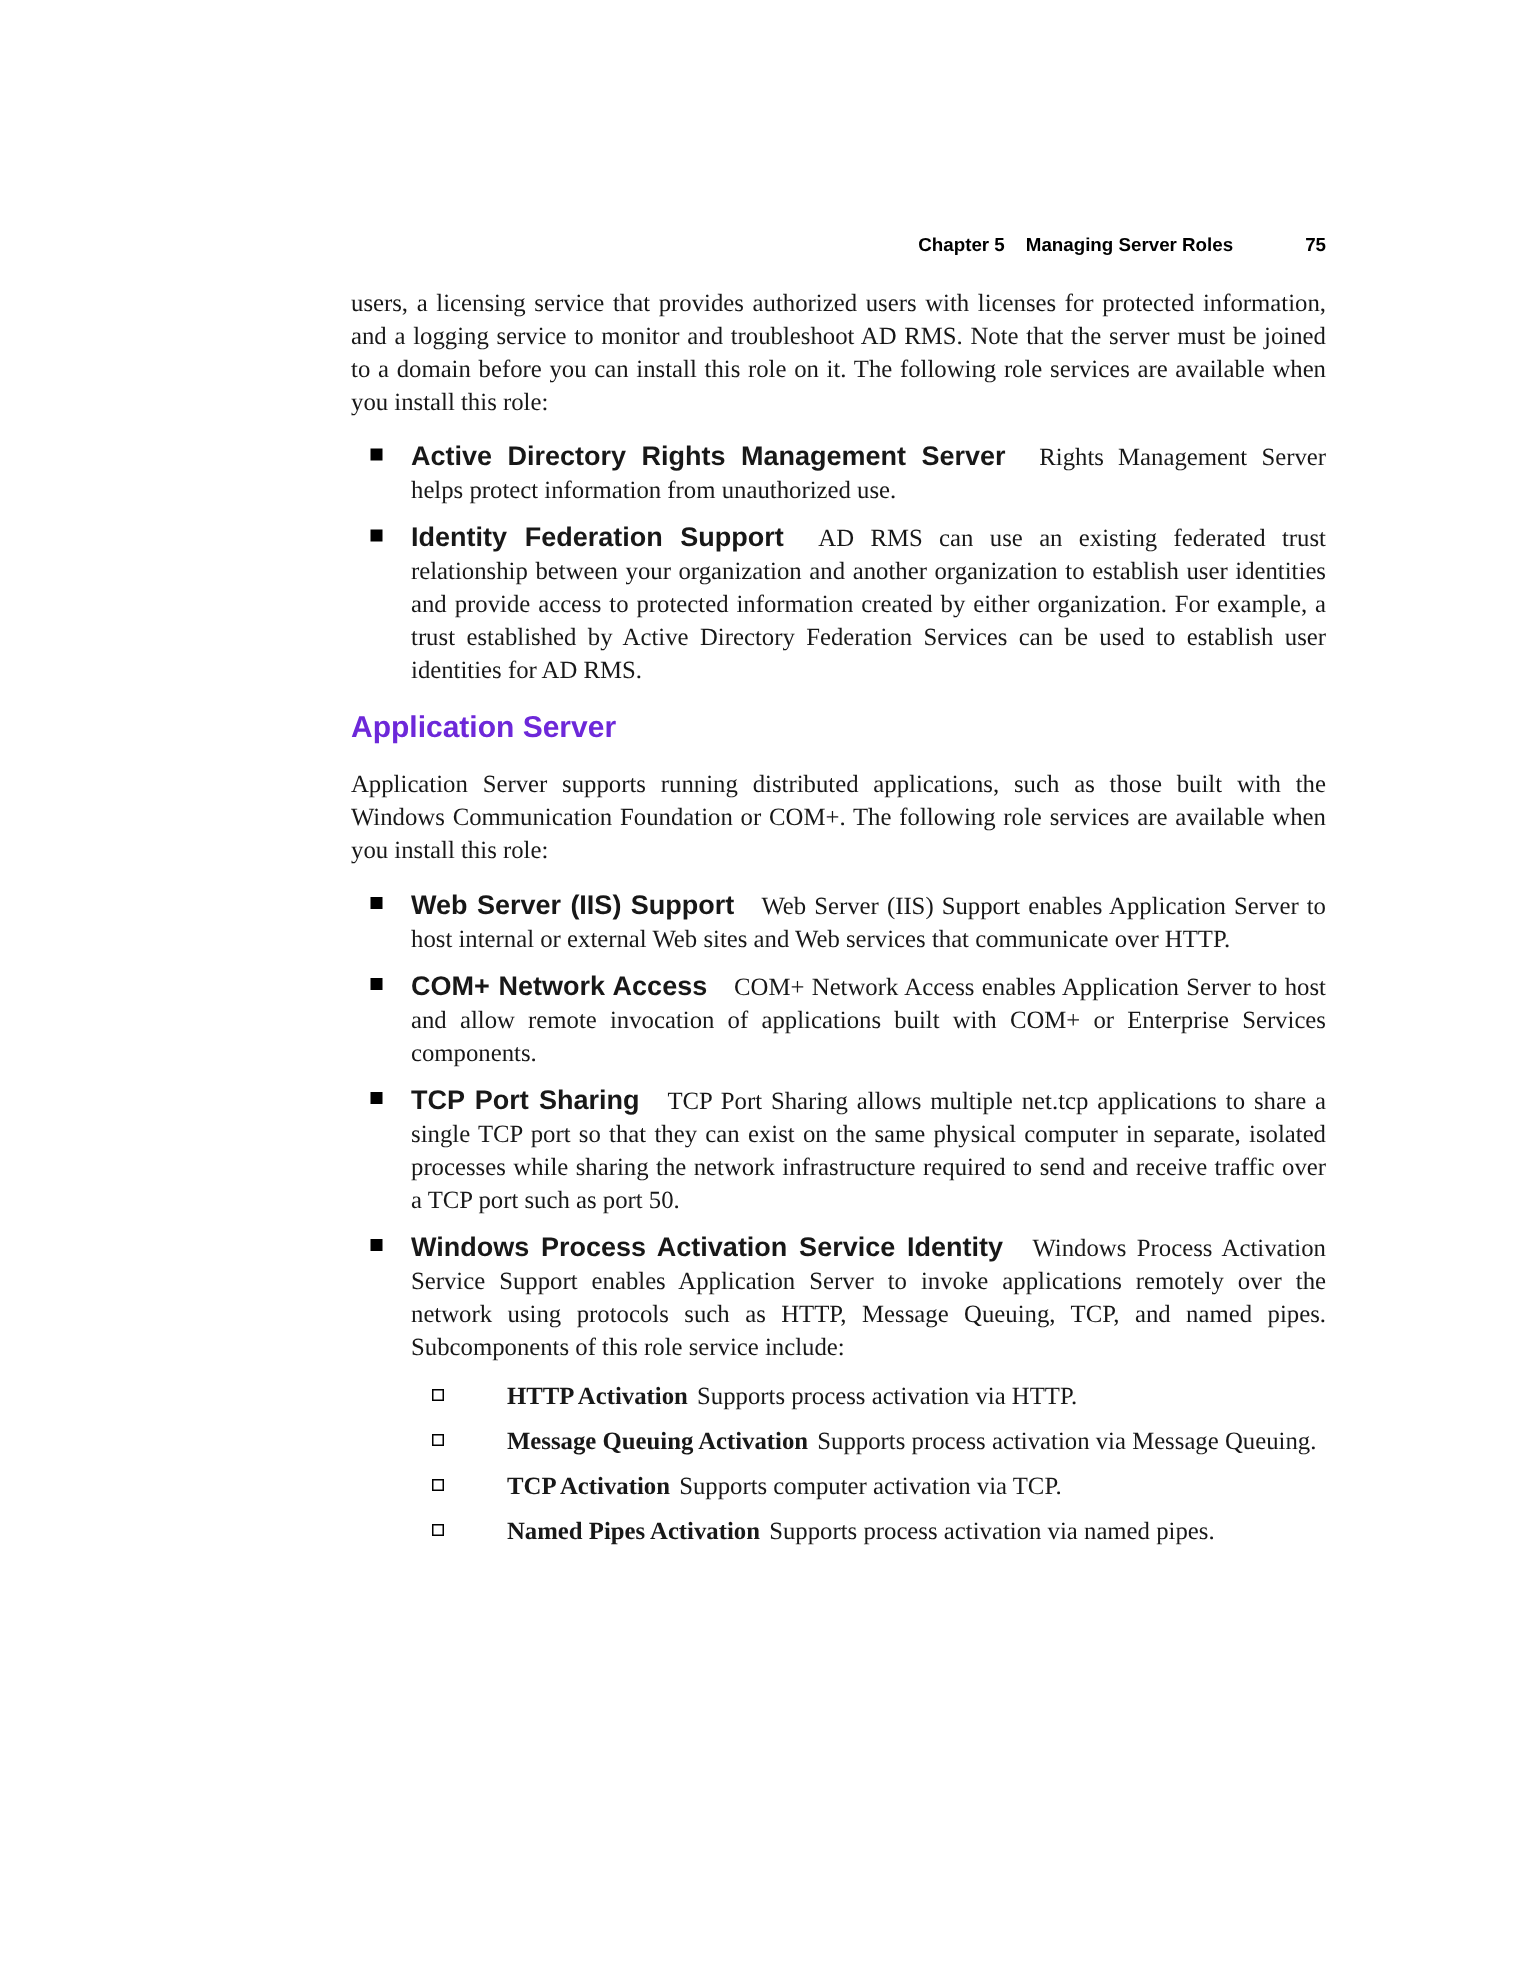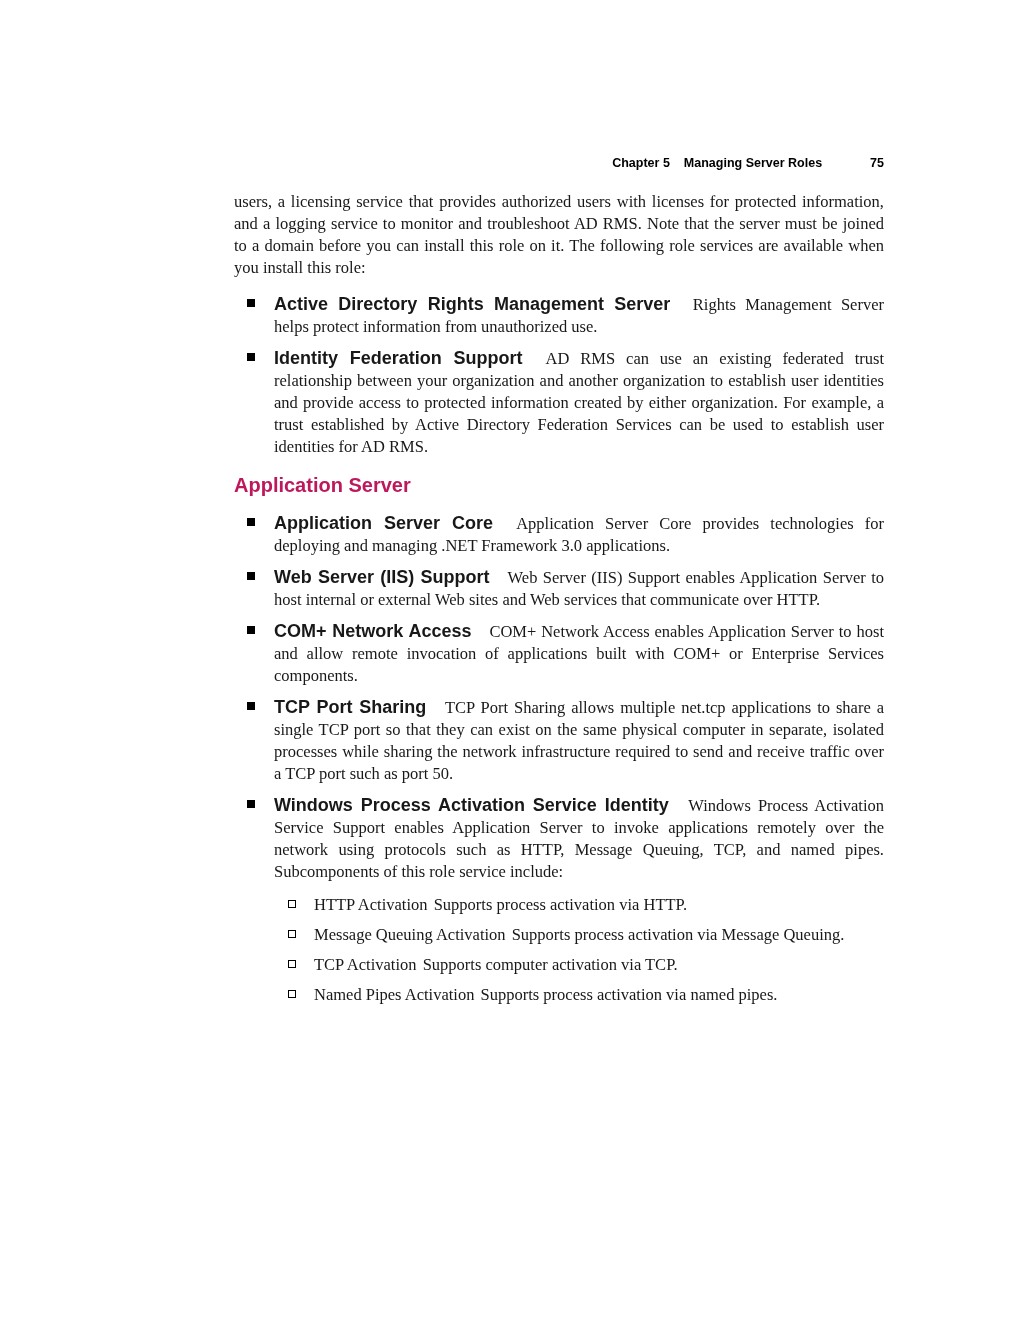--- a/index.html
+++ b/index.html
@@ -47,21 +47,21 @@
     line-height: 22px;
     text-align: justify;
     margin: 0 0 14px 0;
   }
 
   
   h2.section-heading {
     font-family: "Liberation Sans", sans-serif;
     font-weight: bold;
     font-size: 20px;
-    color: #be185d;
+    color: #6d28d9;
     margin: 16px 0 15px 0;
   }
 
   
   ul.bullets {
     list-style: none;
     margin: 2px 0 14px 0;
     padding: 0;
   }
   ul.bullets > li {
@@ -105,22 +105,23 @@
     position: absolute;
     left: 14px;
     top: 6px;
     width: 6px;
     height: 6px;
     background: transparent;
     border: 1.6px solid #000000;
   }
   .run-in-serif {
     font-family: "Liberation Serif", serif;
-    font-weight: normal;
+    font-weight: bold;
     margin-right: 2px;
+    margin-left: 24px;
   }
 </style>
 </head>
 <body>
 
 <div class="page">
   <div class="content">
 
     <div class="running-head">
       <span class="chapter">Chapter 5</span><span>Managing Server Roles</span><span class="page-num">75</span>
@@ -137,27 +138,23 @@
       <li>
         <span class="sq"></span>
         <span class="run-in">Identity Federation Support</span>
         <span>AD RMS can use an existing federated trust relationship between your organization and another organization to establish user identities and provide access to protected information created by either organization. For example, a trust established by Active Directory Federation Services can be used to establish user identities for AD RMS.</span>
       </li>
     </ul>
 
 
     <h2 class="section-heading">Application Server</h2>
 
+    <p class="body">Application Server supports running distributed applications, such as those built with the Windows Communication Foundation or COM+. The following role services are available when you install this role:</p>
 
     <ul class="bullets">
-      <li>
-        <span class="sq"></span>
-        <span class="run-in">Application Server Core</span>
-        <span>Application Server Core provides technologies for deploying and managing .NET Framework 3.0 applications.</span>
-      </li>
       <li>
         <span class="sq"></span>
         <span class="run-in">Web Server (IIS) Support</span>
         <span>Web Server (IIS) Support enables Application Server to host internal or external Web sites and Web services that communicate over HTTP.</span>
       </li>
       <li>
         <span class="sq"></span>
         <span class="run-in">COM+ Network Access</span>
         <span>COM+ Network Access enables Application Server to host and allow remote invocation of applications built with COM+ or Enterprise Services components.</span>
       </li>

